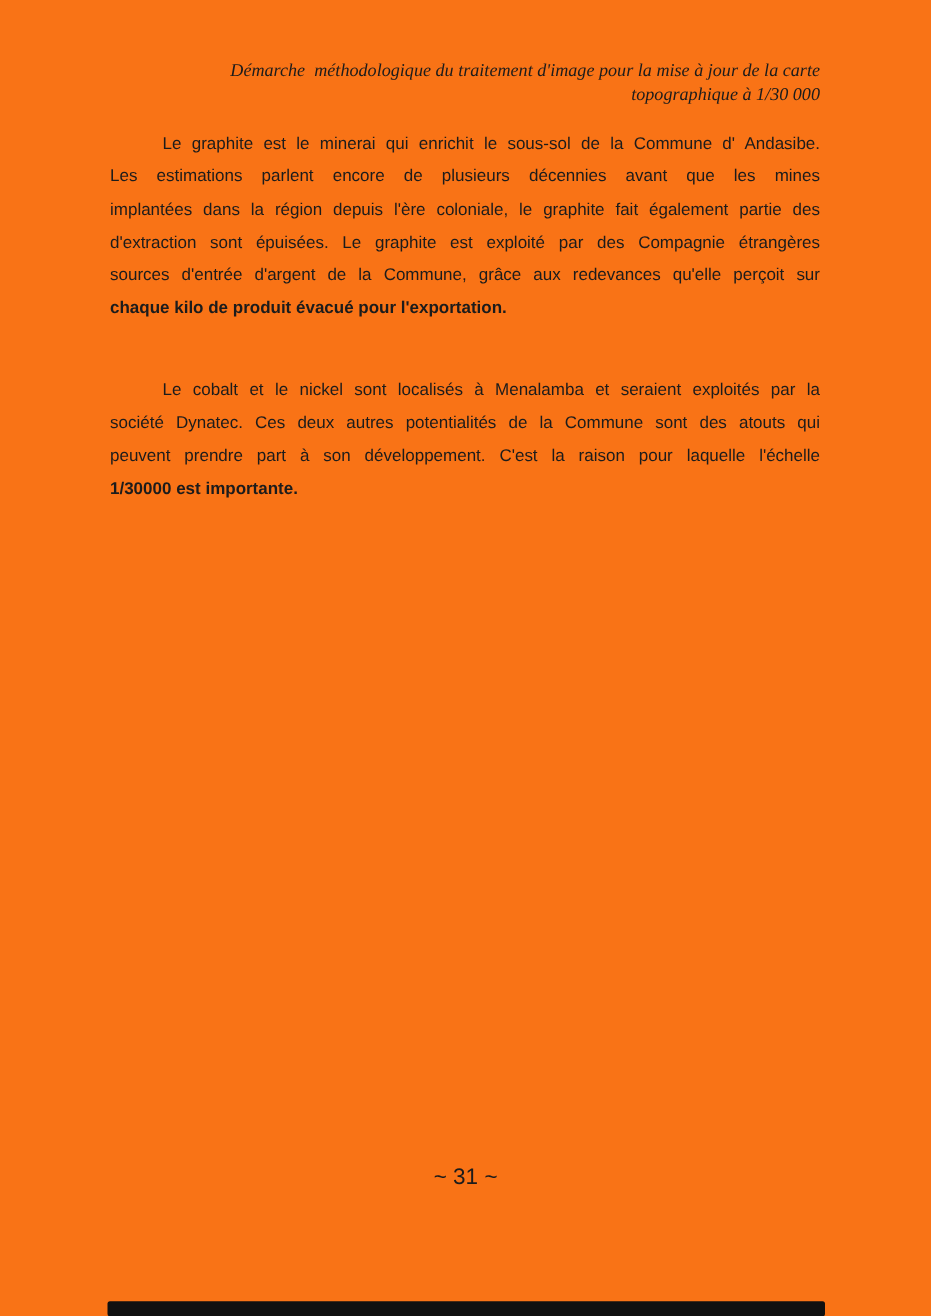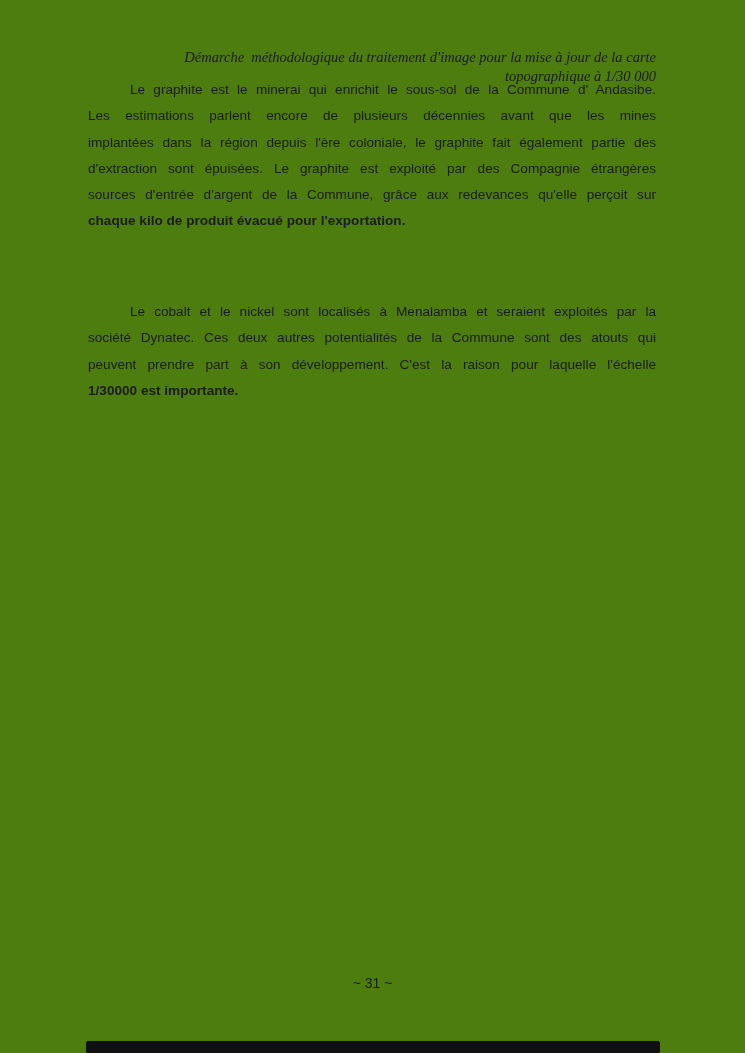--- a/index.html
+++ b/index.html
@@ -4,21 +4,21 @@
 <style>
   html, body {
     margin: 0;
     padding: 0;
     background: #ffffff;
   }
   .page {
     position: relative;
     width: 745px;
     height: 1053px;
-    background: #4d7c0f;
+    background: #f97316;
     overflow: hidden;
     font-family: "Liberation Sans", sans-serif;
     color: #1c1c1c;
   }
   .running-header {
     position: absolute;
     left: 88px;
     width: 568px;
     top: 48px;
     text-align: right;
@@ -31,44 +31,44 @@
   .running-header .hline {
     white-space: pre-wrap; 
   }
   .textblock {
     position: absolute;
     left: 88px;
     width: 568px;
     font-size: 13.6px;
     color: #1c1c1c;
   }
-  .para1 { top: 77px; }
+  .para1 { top: 102px; }
   .para2 { top: 259px; margin-top: 40px; }
   .tline {
     height: 26.3px;
     line-height: 26.3px;
     text-align: justify;
     text-align-last: justify;
     white-space: normal;
   }
   .tline.first {
     text-indent: 42px;
   }
   .tline.last {
     text-align: left;
     text-align-last: left;
     font-weight: bold;
   }
   .page-footer {
     position: absolute;
     left: 0;
     width: 745px;
-    top: 974px;
+    top: 932px;
     text-align: center;
-    font-size: 14px;
+    font-size: 18px;
     line-height: 18px;
     color: #1c1c1c;
   }
   .scan-bar {
     position: absolute;
     left: 86px;
     top: 1041px;
     width: 574px;
     height: 12px;
     background: #101010;

